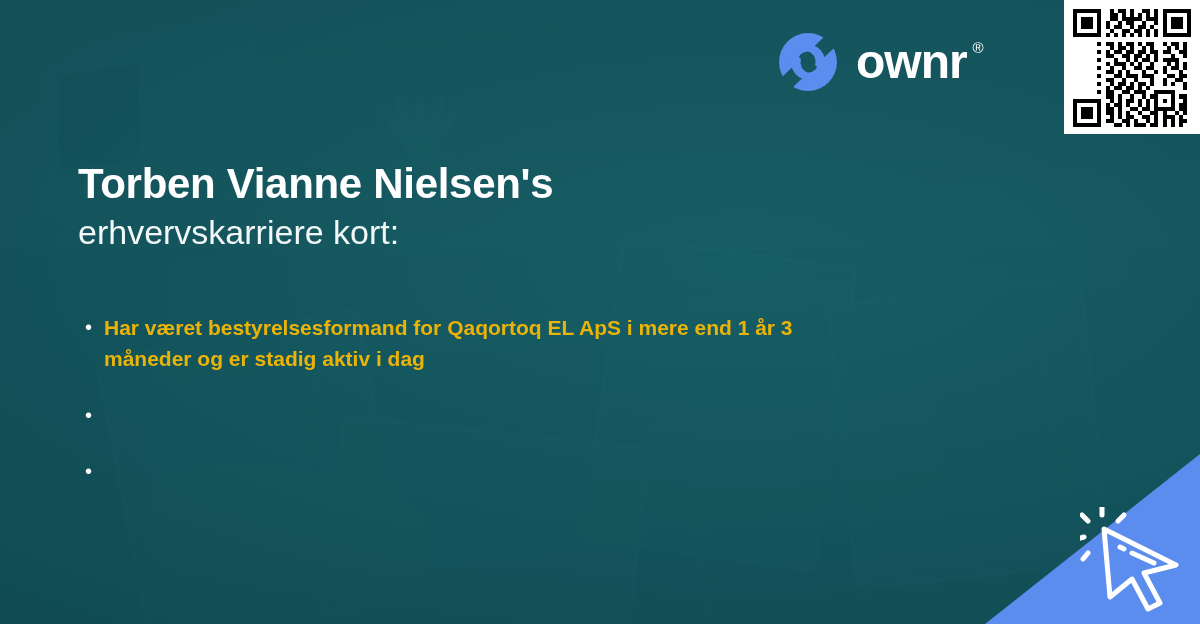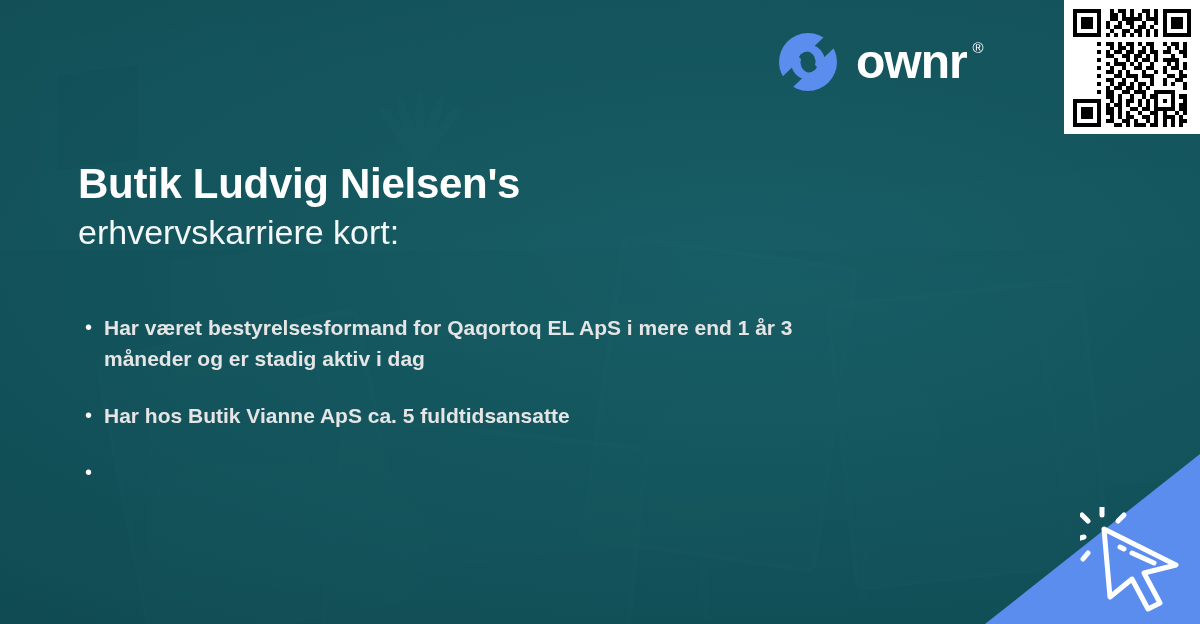--- a/index.html
+++ b/index.html
@@ -72,21 +72,21 @@
   .title{position:absolute;left:78px;top:160px;font-size:42px;font-weight:bold;color:#ffffff;
          line-height:1.12;letter-spacing:-.3px;white-space:nowrap;}
   .subtitle{position:absolute;left:78px;top:212px;font-size:34px;font-weight:normal;color:#f2f7f7;
             line-height:1.2;white-space:nowrap;}
 
   
   .bullets{position:absolute;left:80px;top:312px;width:800px;}
   .bullet{display:flex;align-items:flex-start;margin-bottom:26px;}
   .dot{width:24px;flex:0 0 24px;color:#ffffff;font-size:20px;line-height:30px;text-align:left;
        padding-left:5px;box-sizing:border-box;}
-  .btext{color:#e5e5e5;font-size:21px;font-weight:bold;line-height:31px;
+  .btext{color:#eab308;font-size:21px;font-weight:bold;line-height:31px;
          max-width:745px;text-indent:0;}
   .bullet.wrap .btext{max-width:745px;}
 
   
   .corner{position:absolute;right:0;bottom:0;width:215px;height:170px;
           background:#5b8dee;clip-path:polygon(100% 0,100% 100%,0 100%);}
   .cursor{position:absolute;right:8px;bottom:12px;width:112px;height:105px;}
 </style>
 </head>
 <body>
@@ -336,31 +336,30 @@
           <rect x="13" y="28" width="1" height="1"></rect>
         <rect x="16" y="28" width="2" height="1"></rect>
           <rect x="19" y="28" width="2" height="1"></rect>
         <rect x="22" y="28" width="1" height="1"></rect>
           <rect x="26" y="28" width="1" height="1"></rect>
       </g>
     </svg>
   </div>
 
 
-  <div class="title">Butik Ludvig Nielsen's</div>
+  <div class="title">Torben Vianne Nielsen's</div>
   <div class="subtitle">erhvervskarriere kort:</div>
 
   <div class="bullets">
     <div class="bullet wrap">
       <span class="dot">•</span>
       <span class="btext">Har været bestyrelsesformand for Qaqortoq EL ApS i mere end 1 år 3 måneder og er stadig aktiv i dag</span>
     </div>
     <div class="bullet">
       <span class="dot">•</span>
-      <span class="btext">Har hos Butik Vianne ApS ca. 5 fuldtidsansatte</span>
     </div>
     <div class="bullet">
       <span class="dot">•</span>
     </div>
   </div>
 
   <div class="corner"></div>
   <svg class="cursor" viewBox="0 0 112 105">
     <g fill="none" stroke="#ffffff" stroke-width="5" stroke-linecap="round" stroke-linejoin="round">
       <path d="M24 22 L96 58 L64 66 L80 96 L68 102 L52 72 L30 90 Z"></path>

